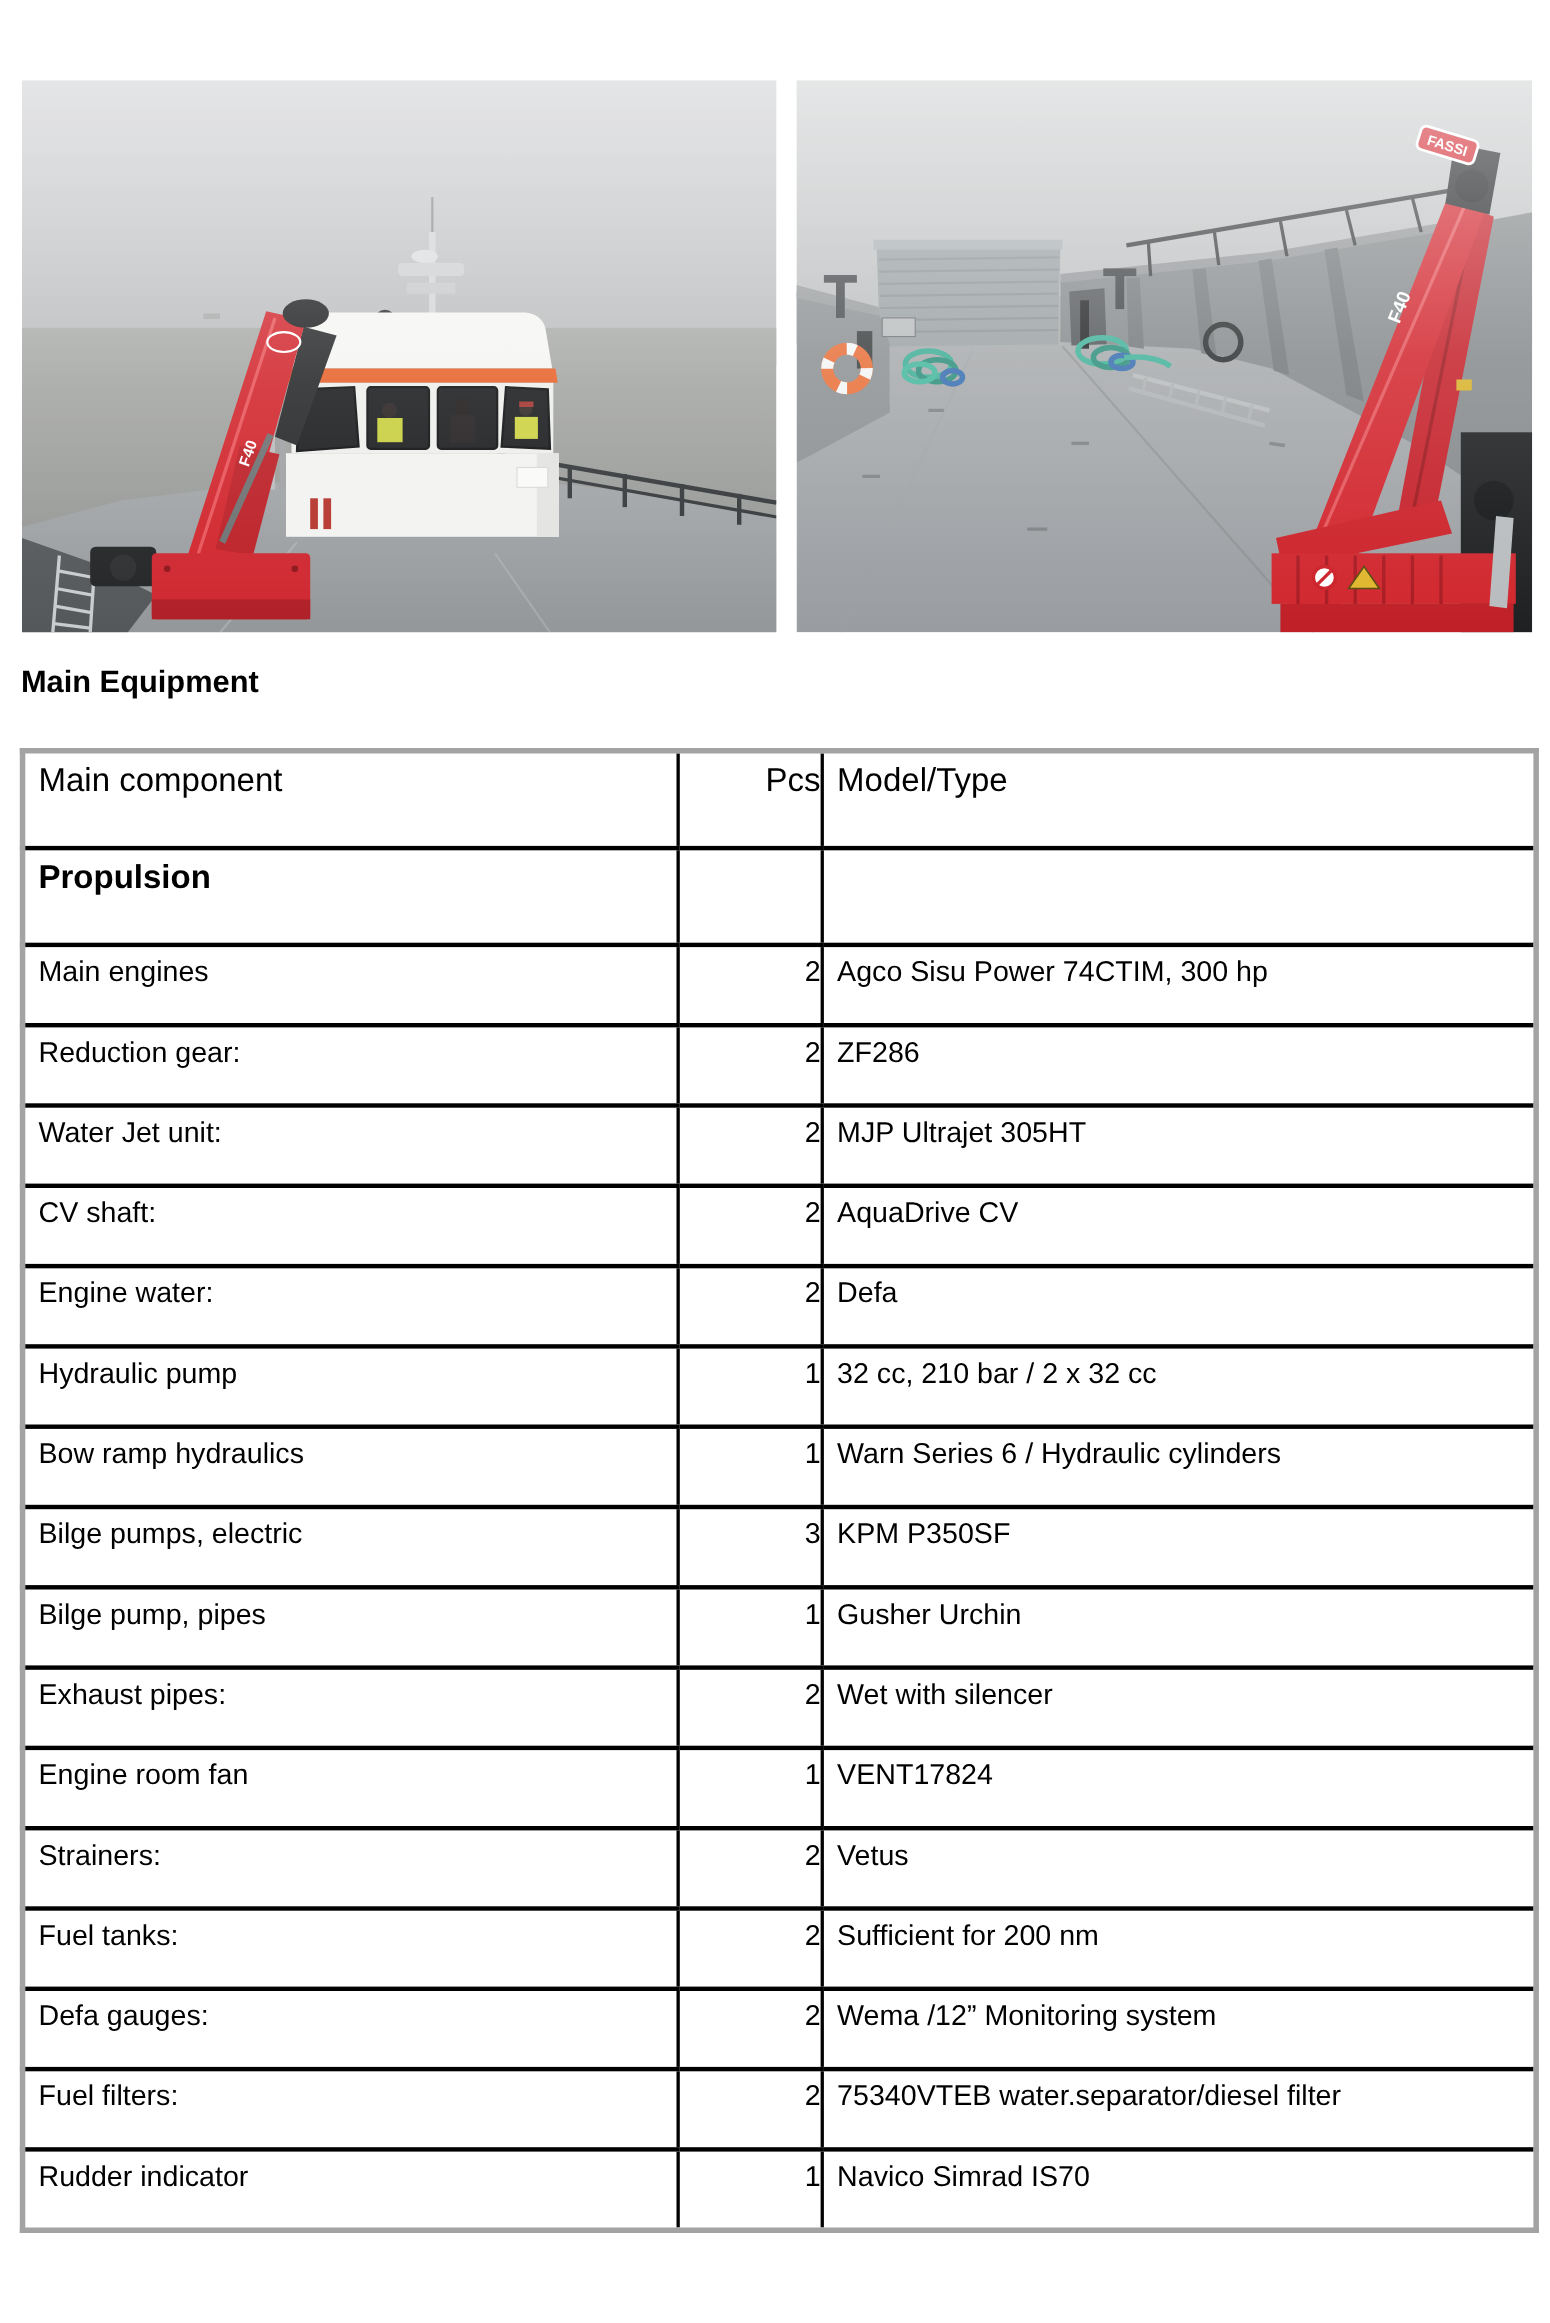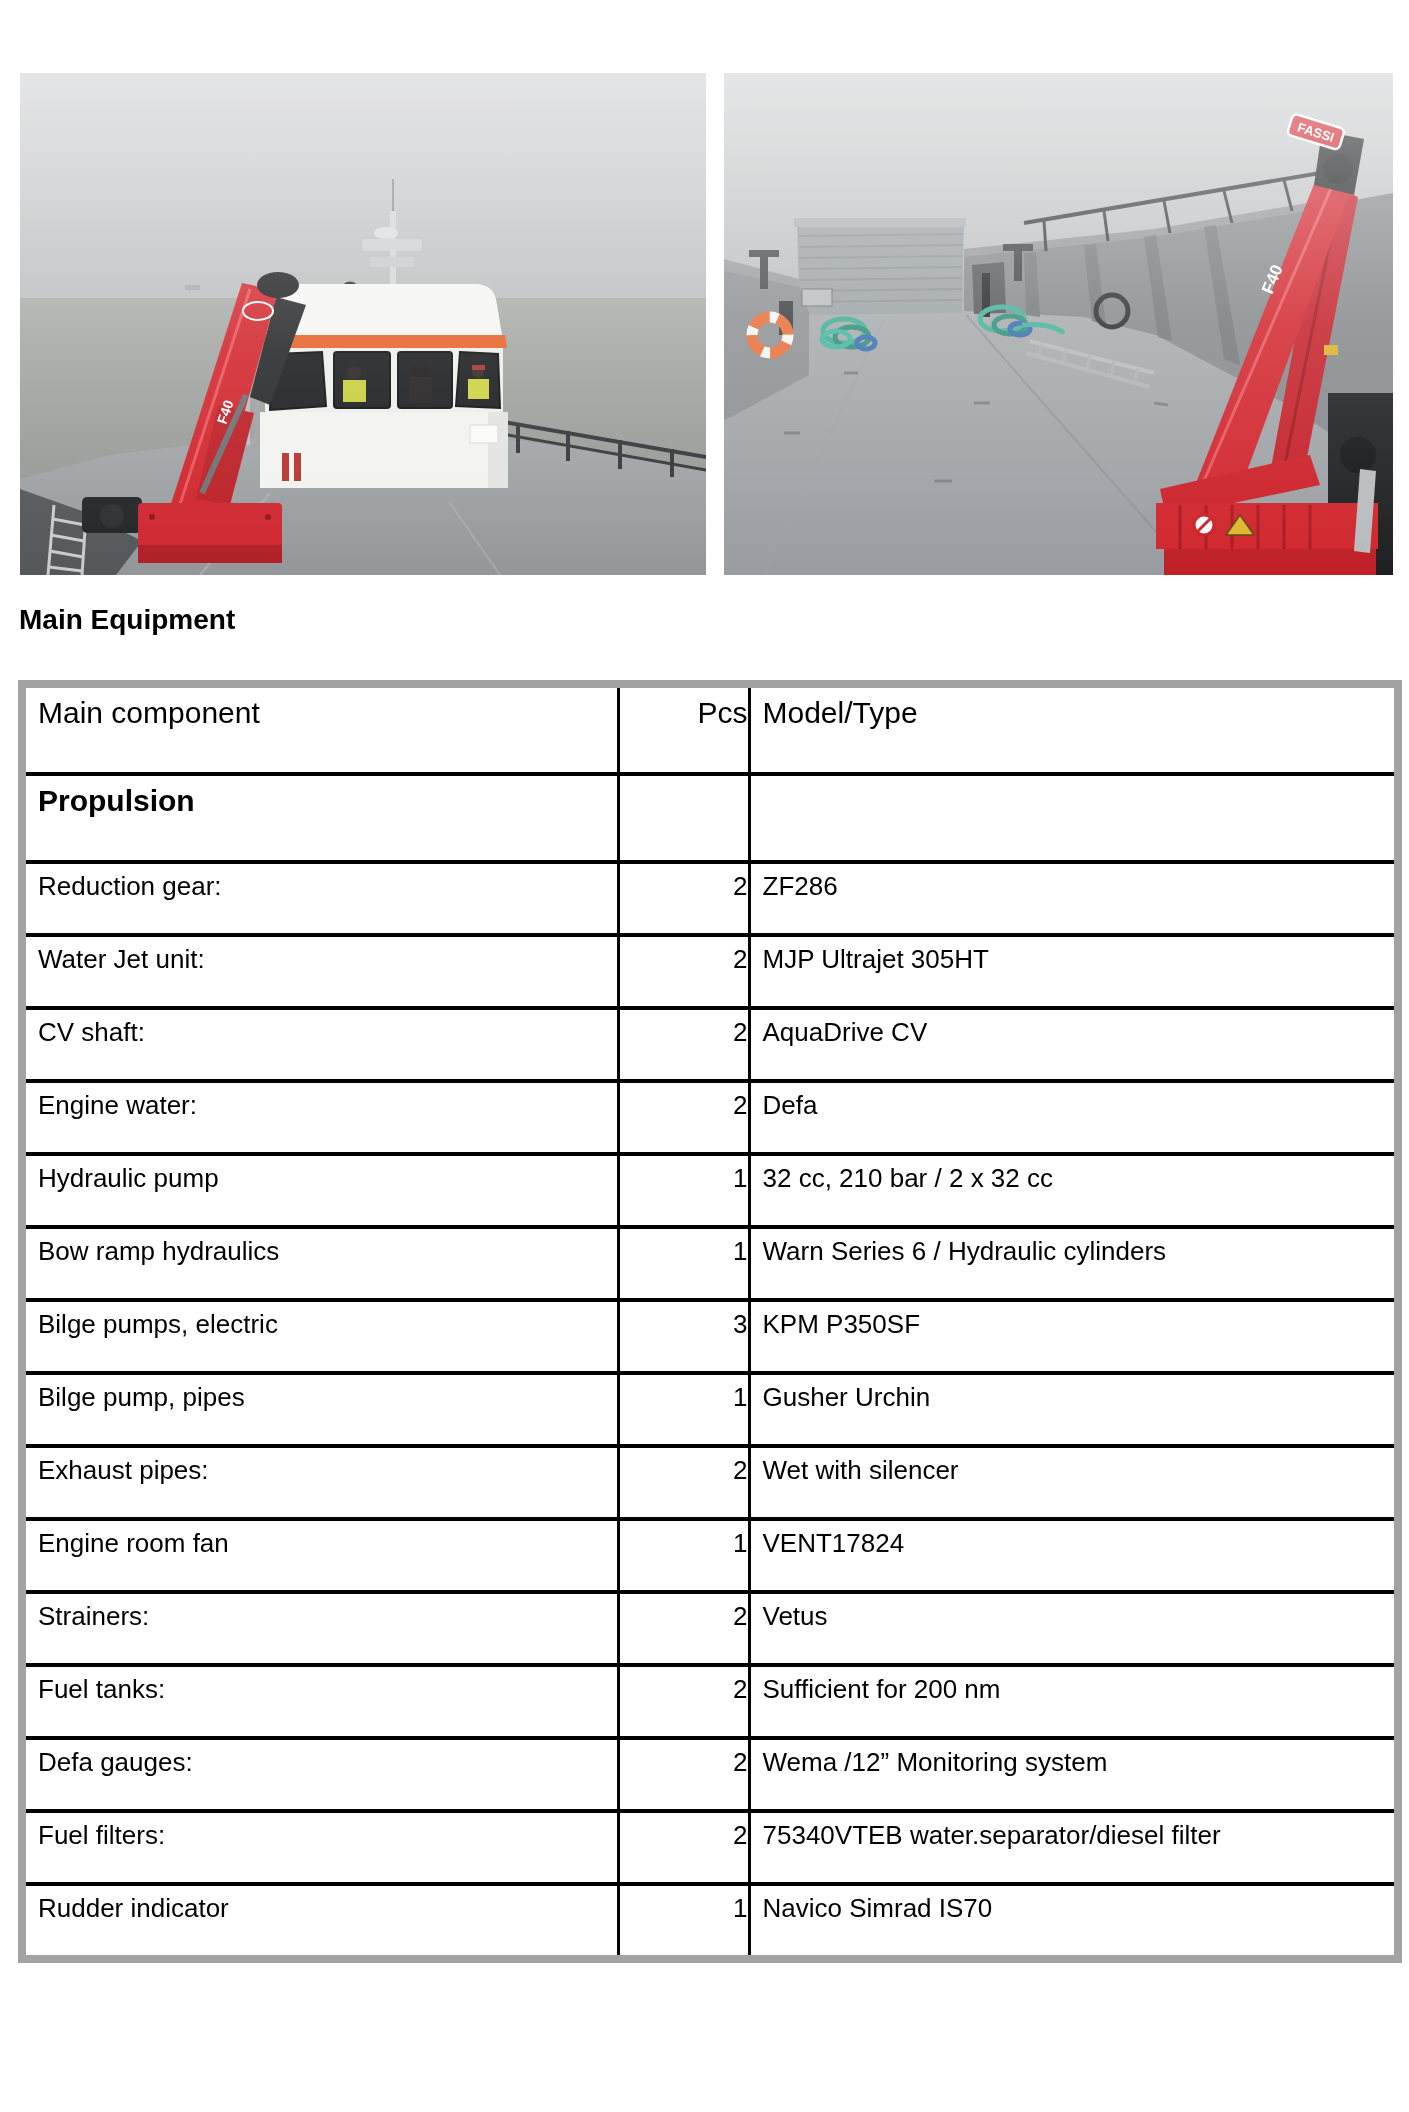--- a/index.html
+++ b/index.html
@@ -12,21 +12,21 @@
   .photo svg{display:block;width:100%;height:100%;}
 
   .heading{position:absolute;left:19px;top:604px;font-size:28px;font-weight:bold;
            text-decoration-thickness:3px;text-underline-offset:5px;}
 
   .spec-table{position:absolute;left:18px;top:680px;width:1376px;
               border-collapse:collapse;table-layout:fixed;}
   .spec-table td{border:3px solid #000;border-top-width:4px;border-bottom-width:4px;
                  vertical-align:top;padding:6px 10px 0 12px;font-size:26px;line-height:1.25;
                  overflow:hidden;white-space:nowrap;}
-  .spec-table{border:8px solid #a3a3a3;}
+  .spec-table{border:5px solid #a3a3a3;}
   tr.hdr td{height:78px;font-size:30px;}
   tr.section td{height:78px;font-size:30px;font-weight:bold;}
   tr.data td{height:63px;}
   td.pcs{text-align:right;padding-left:0;padding-right:0;}
 </style>
 </head>
 <body>
 
 <div class="page">
 
@@ -304,20 +304,25 @@
         <td>Main component</td>
         <td class="pcs">Pcs</td>
         <td>Model/Type</td>
       </tr>
       <tr class="section">
         <td>Propulsion</td>
         <td class="pcs"></td>
         <td></td>
       </tr>
       <tr class="data">
+        <td>Main engines</td>
+        <td class="pcs">2</td>
+        <td>Agco Sisu Power 74CTIM, 300 hp</td>
+      </tr>
+      <tr class="data">
         <td>Reduction gear:</td>
         <td class="pcs">2</td>
         <td>ZF286</td>
       </tr>
       <tr class="data">
         <td>Water Jet unit:</td>
         <td class="pcs">2</td>
         <td>MJP Ultrajet 305HT</td>
       </tr>
       <tr class="data">

